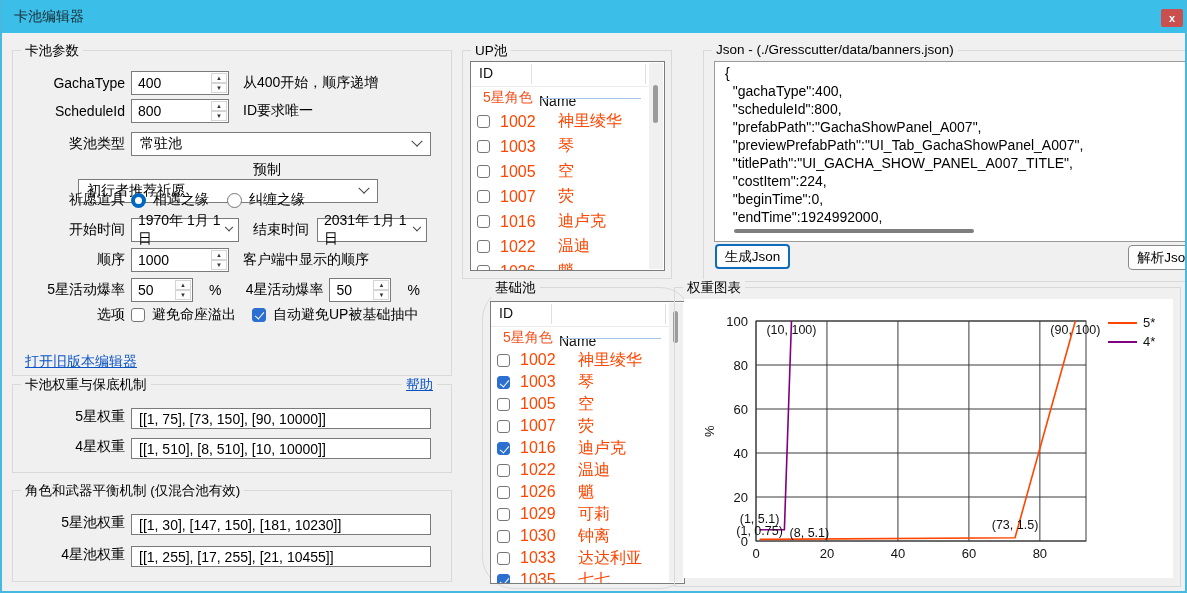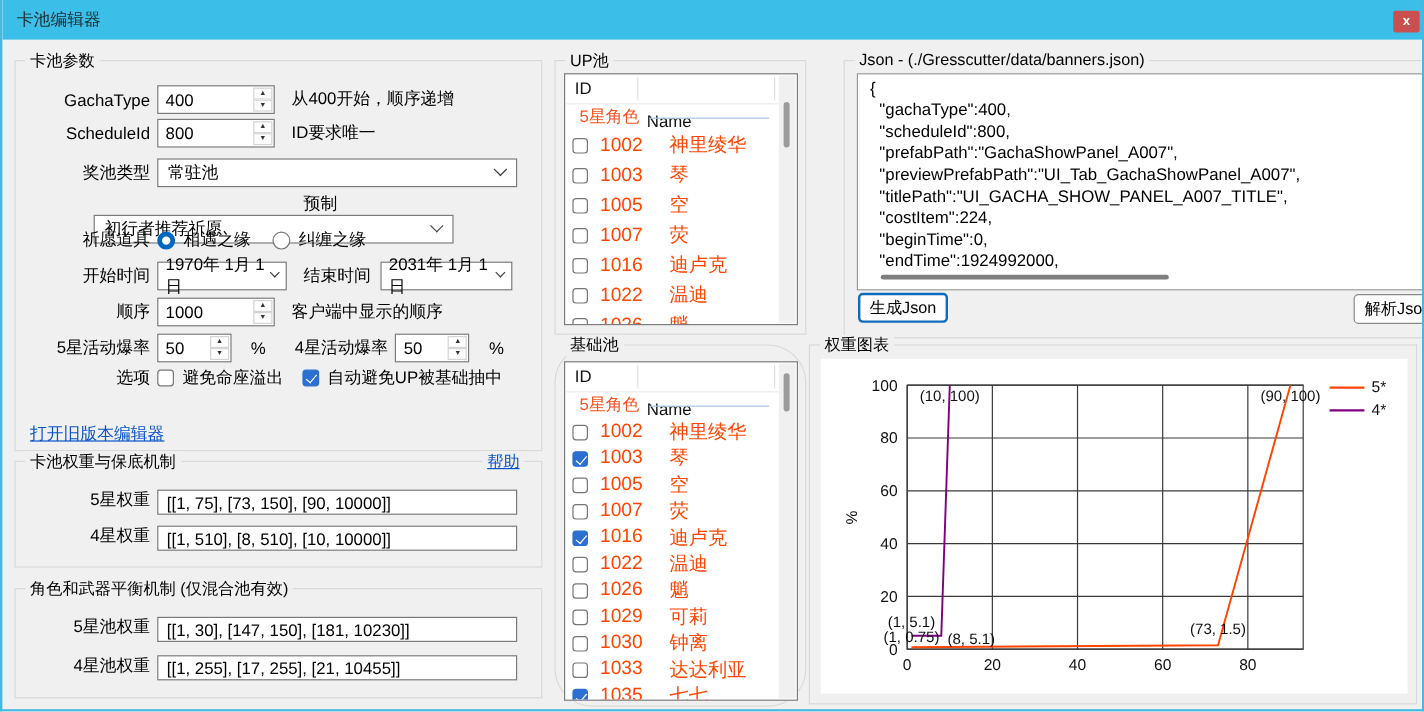--- a/index.html
+++ b/index.html
@@ -247,21 +247,21 @@
           <span class="cbx lcb"></span>
           <span class="lid">1026</span>
           <span class="lname">魈</span>
         </div>
         <div class="vscroll">
           <div class="vthumb" style="top:22px;height:38px;"></div>
         </div>
       </div>
   </div>
 
-  <div class="group" style="left:460px;top:287px;width:208px;height:300px;border-radius:32px;">
+  <div class="group" style="left:480px;top:287px;width:208px;height:300px;border-radius:32px;">
     <span class="glabel">基础池</span>
     <div class="list" style="left:7px;top:13px;width:193px;height:281px;" id="base-list">
         <div class="lheader">
           <span class="hid">ID</span>
           <span class="hname">Name</span>
           <span class="hsep" style="left:60px;"></span>
           <span class="hsep" style="left:174px;"></span>
         </div>
         <div class="hline"></div>
         <div class="lsection" style="top: 25px;">

